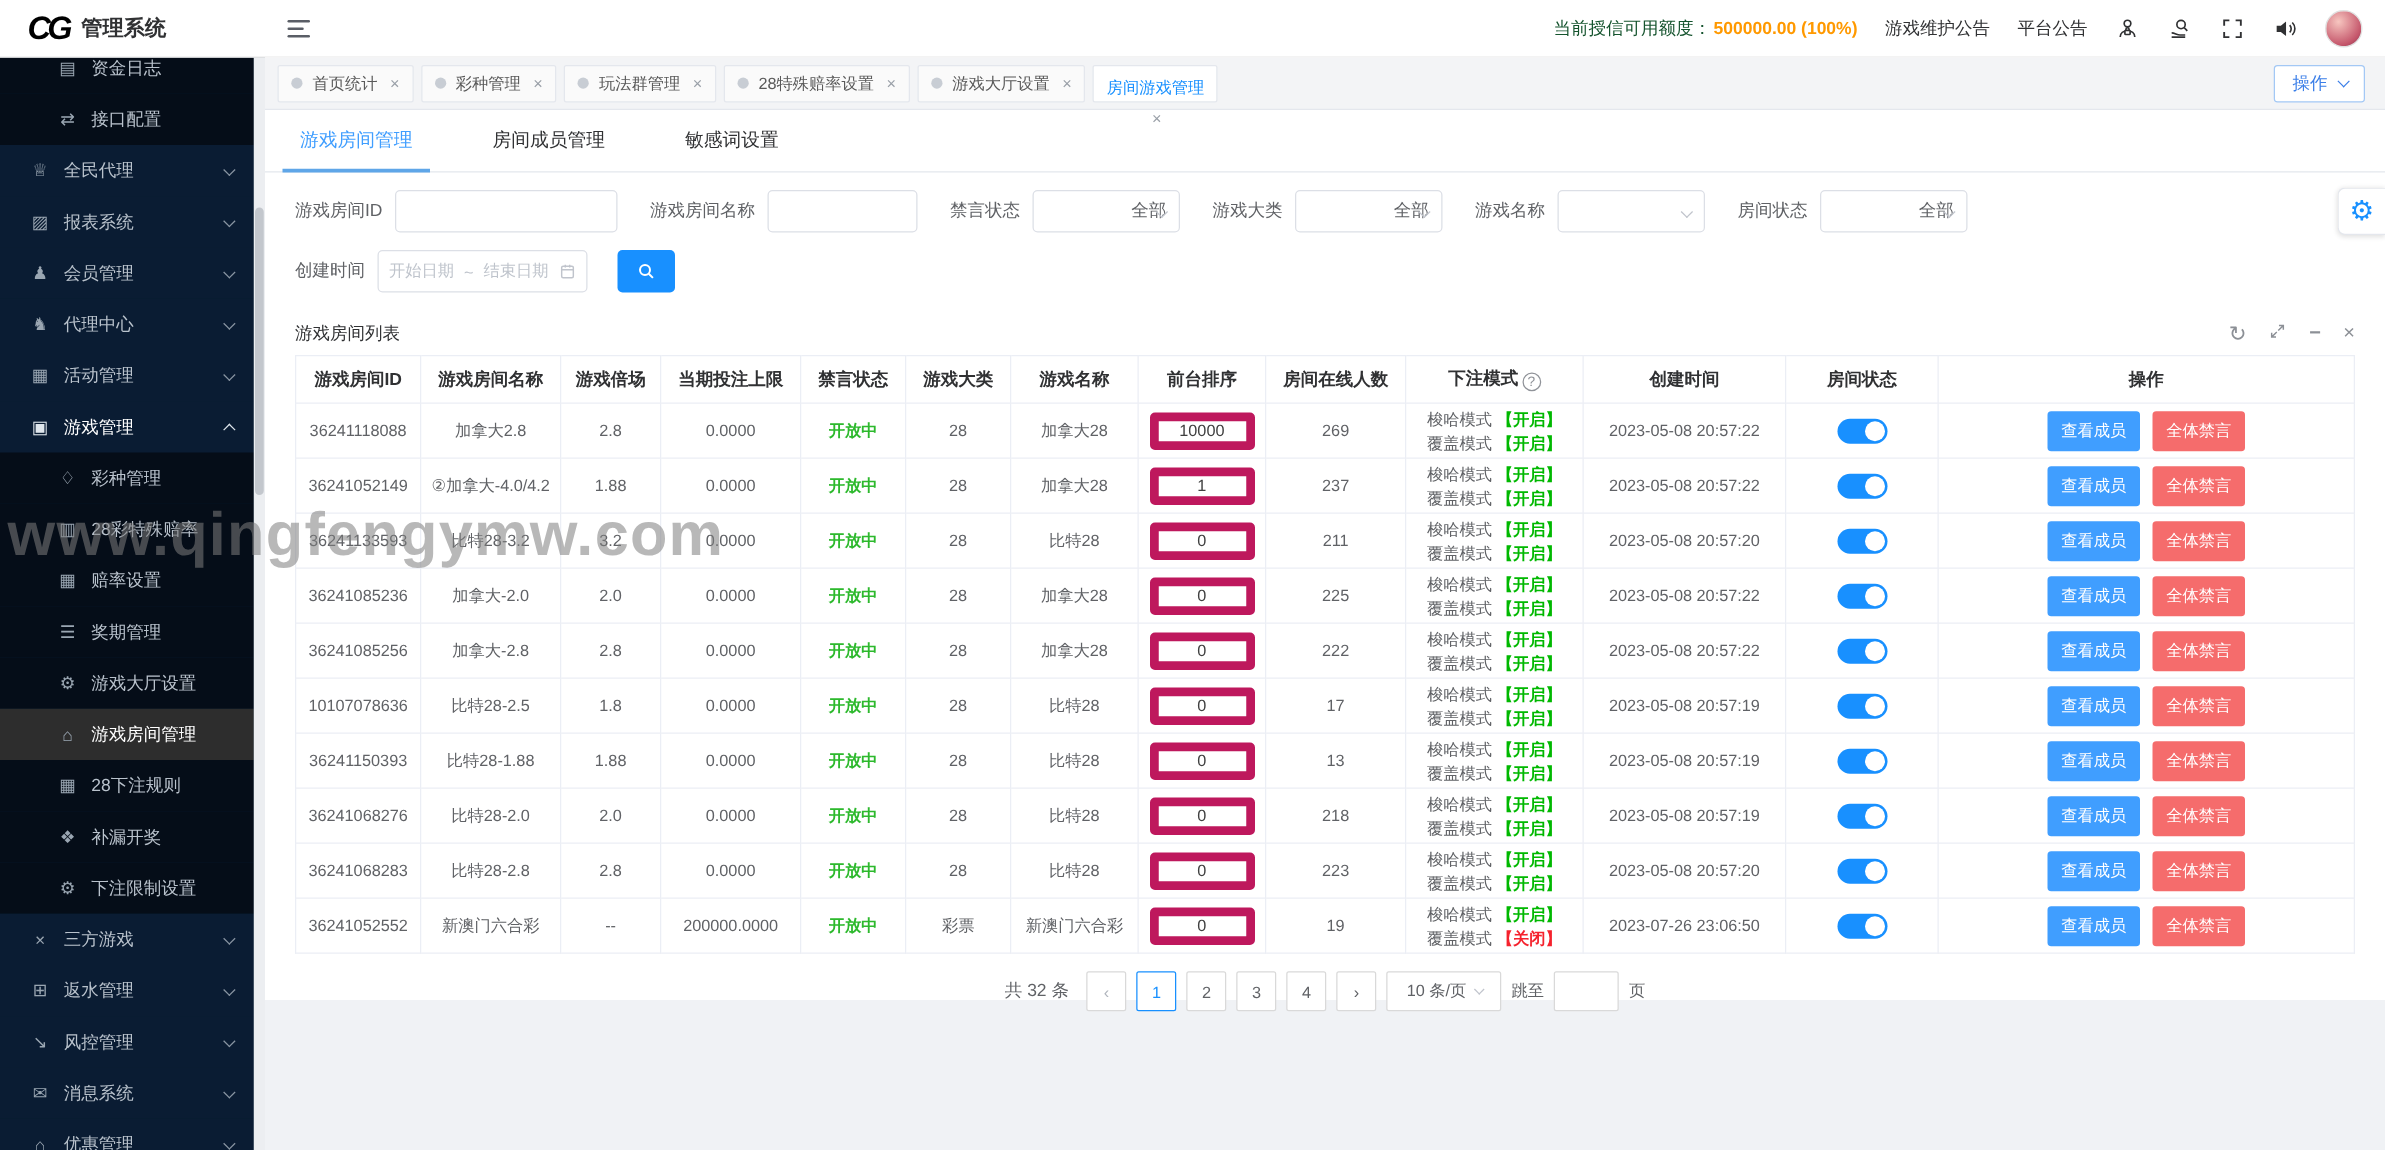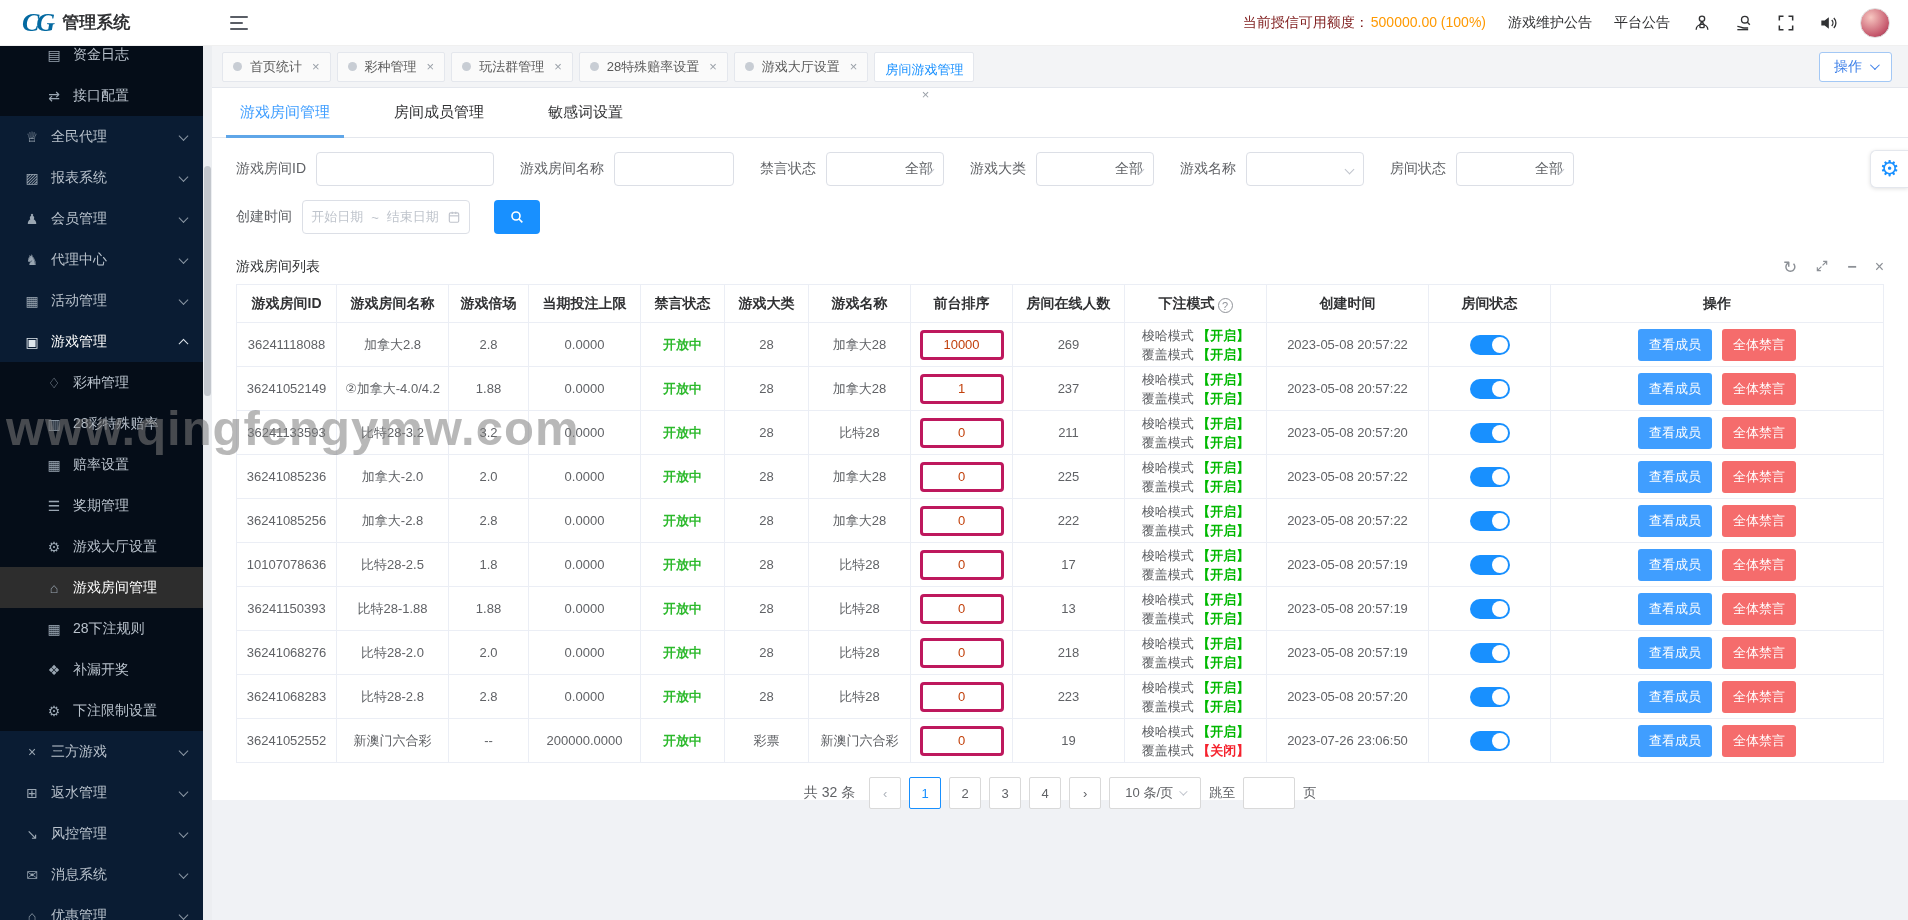--- a/index.html
+++ b/index.html
@@ -3,28 +3,28 @@
 <meta charset="utf-8">
 <style>
   * { margin:0; padding:0; box-sizing:border-box; }
   html,body { width:1908px; height:920px; overflow:hidden;
     font-family:"Liberation Sans","DejaVu Sans",sans-serif; background:#f0f2f5; }
 
   
   .app-header { position:absolute; left:0; top:0; width:1908px; height:46px; background:#fff;
     display:flex; align-items:center; border-bottom:1px solid #f0f0f0; z-index:20; }
   .logo-wrap { width:212px; display:flex; align-items:center; padding-left:22px; gap:10px; }
-  .logo-mark { font-size:26px; font-weight:800; color:#0369a1; letter-spacing:-3px; font-style:italic;font-family:Liberation Serif, serif; }
+  .logo-mark { font-size:26px; font-weight:800; color:#000000; letter-spacing:-3px; font-style:italic; }
   .app-title { font-size:17px; color:#303133; font-weight:700; }
   .collapse-btn { width:18px; height:14px; margin-left:18px; display:flex; flex-direction:column; justify-content:space-between; cursor:pointer; }
   .collapse-btn i { display:block; height:2px; background:#5a5e66; border-radius:1px; }
   .collapse-btn i:nth-child(2){ width:70%; }
   .header-right { margin-left:auto; display:flex; align-items:center; gap:22px; padding-right:18px; font-size:14px; color:#303133; }
-  .credit-label { color:#7f1d1d;margin-left:28px; }
-  .credit-value { color:#ff9900; margin-left:2px; }
+  .credit-label { color:#14532d;margin-left:28px; }
+  .credit-value { color:#ff9900; margin-left:2px;font-weight:bold; }
   .hdr-link { cursor:pointer; }
   .hdr-icon { width:20px; height:20px; cursor:pointer; color:#303133; }
   .avatar { width:30px; height:30px; border-radius:50%;
     background:radial-gradient(circle at 35% 30%, #f7c6c0, #c4556a 70%, #7e3450); border:1px solid #e0e0e0; cursor:pointer; }
 
   
   .sidebar { position:absolute; left:0; top:46px; width:212px; height:874px; background:#0a1c33; overflow:hidden; z-index:15;}
   .sidebar-scrollbar { position:absolute; right:0; top:0; width:9px; height:100%; background:#eceef1; }
   .sidebar-scrollbar .thumb { position:absolute; left:1px; top:120px; width:7px; height:230px; background:#c3c7cd; border-radius:4px; }
   .menu { width:203px; margin-top:-12px; }
@@ -76,21 +76,21 @@
 
   
   .tbl-wrap { padding:0 24px; }
   table.grid { width:100%; border-collapse:collapse; table-layout:fixed; border:1px solid #ebeef5; }
   table.grid th { font-size:14px; color:#303133; font-weight:700; height:38px; border:1px solid #ebeef5; background:#fff; padding:0 4px; }
   table.grid td { font-size:13px; color:#606266; height:44px; border:1px solid #ebeef5; text-align:center; padding:0 4px; background:#fff; }
   .g-green { color:#2db92d; font-weight:700; }
   .mode-line { line-height:19px; white-space:nowrap; font-size:13px; color:#606266; }
   .mode-state-open { color:#00b800; font-weight:700; }
   .mode-state-closed { color:#f5222d; font-weight:700; }
-  .sort-input { width:84px; height:30px; border:3px solid #be185d; border-radius:4px; text-align:center; font-size:13px; color:#c2410c; }
+  .sort-input { width:84px; height:30px; border:7px solid #be185d; border-radius:4px; text-align:center; font-size:13px; color:#404040; }
   .toggle { width:40px; height:20px; border-radius:10px; background:#1890ff; position:relative; margin:0 auto; cursor:pointer; }
   .toggle .knob { position:absolute; right:2px; top:2px; width:16px; height:16px; background:#fff; border-radius:50%; }
   .act-btn { display:inline-block; border:none; color:#fff; font-size:13px; padding:7px 11px; border-radius:3px; cursor:pointer; margin:0 5px; }
   .act-view { background:#409eff; }
   .act-mute { background:#f56c6c; }
   .info-q { display:inline-block; width:15px; height:15px; border:1px solid #909399; border-radius:50%; font-size:11px; line-height:14px; color:#909399; font-weight:400; vertical-align:-2px; margin-left:3px; text-align:center;}
 
   
   .pagination { display:flex; align-items:center; justify-content:center; gap:8px; padding:14px 0; font-size:13px; color:#606266; }
   .pg-total { margin-right:6px; font-size:14px; }

